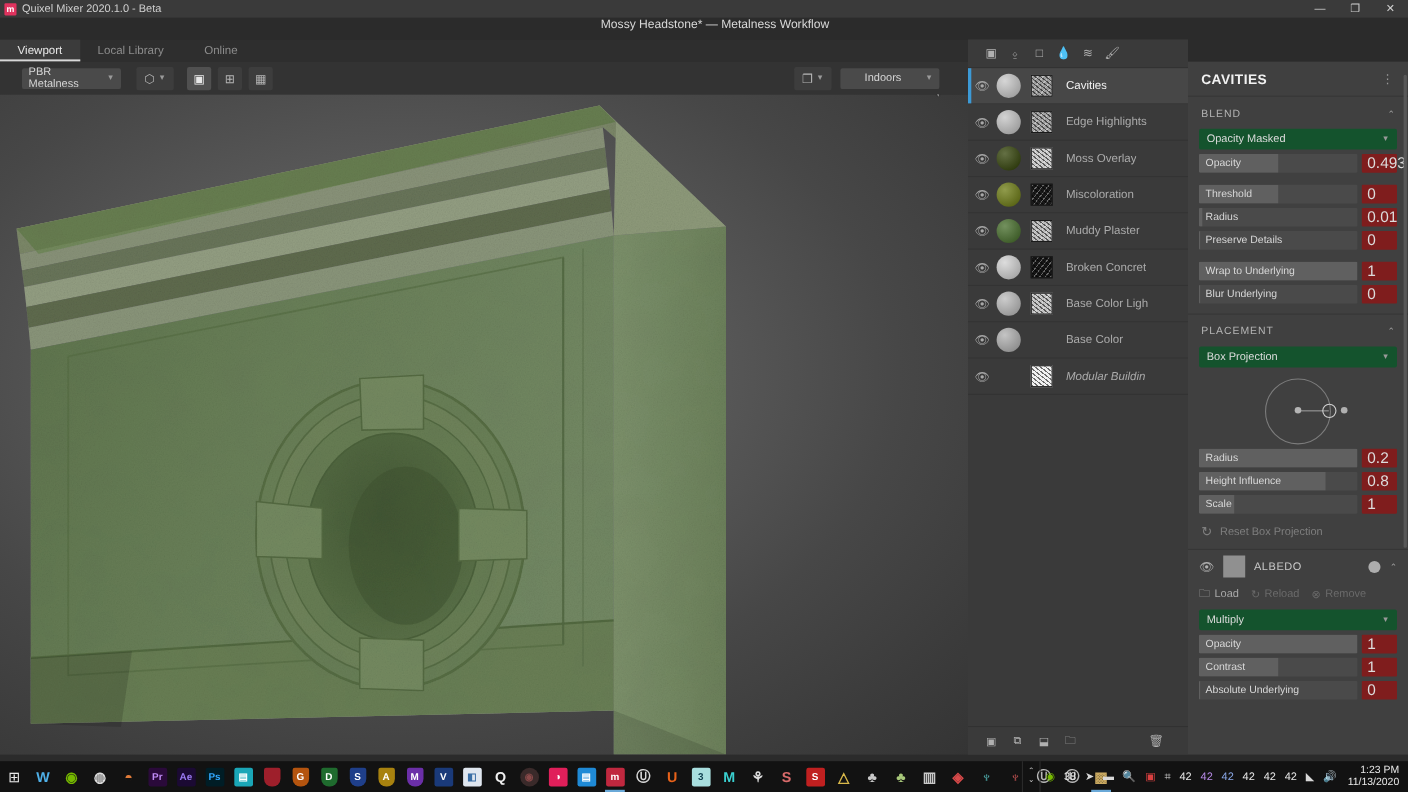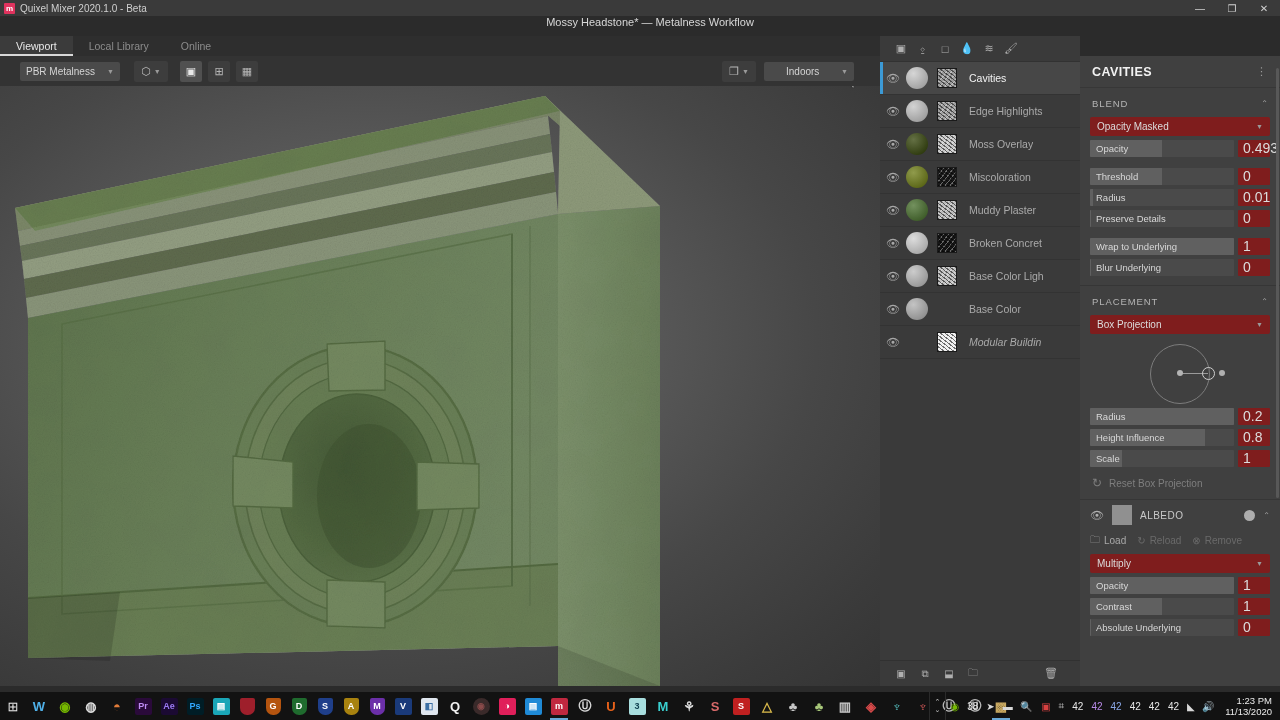--- a/index.html
+++ b/index.html
@@ -20,31 +20,31 @@
 
   
   .menubar { position:absolute; top:16px; left:0; width:1280px; height:20px;
     background:#333333; display:flex; align-items:center; padding-left:8px; }
   .menu-item { font-size:10.5px; color:#b9b9b9; padding:0 10px; line-height:20px; }
 
   
   .maintabs { position:absolute; top:36px; left:0; width:880px; height:20px;
     background:#2e2e2e; display:flex; align-items:flex-end; }
   .mtab { font-size:10.5px; color:#8c8c8c; height:20px; line-height:20px;
-    padding:0 16px; min-width:72px; }
+    padding:0 16px; min-width:72px; text-align:center; }
   .mtab.active { color:#e8e8e8; background:#3b3b3b; border-bottom:2px solid #d8d8d8; }
 
   
   .vptoolbar { position:absolute; top:56px; left:0; width:880px; height:30px;
     background:#333333; display:flex; align-items:center; padding:0 10px; }
   .combo { height:19px; background:#4a4a4a; border-radius:2px; display:flex;
     align-items:center; padding:0 6px; font-size:10px; color:#d5d5d5;
     justify-content:space-between; }
   .combo .carat { color:#9a9a9a; font-size:7px; margin-left:6px; }
-  .combo-pbr { width:100px; margin-left:10px; }
+  .combo-pbr { width:90px; margin-left:10px; }
   .tbtn { width:22px; height:21px; margin-left:6px; border-radius:2px;
     display:flex; align-items:center; justify-content:center; color:#b5b5b5; }
   .tbtn.boxed { background:#3d3d3d; }
   .tbtn.sel { background:#505050; color:#e8e8e8; }
   .right-tools { position:absolute; right:26px; display:flex; align-items:center; }
   .combo-env { width:90px; margin-left:8px;padding-left:22px; }
 
   
   .viewport { position:absolute; top:86px; left:0; width:880px; height:600px;
     background:radial-gradient(ellipse at 42% 42%, #6c6c6c 0%, #585858 38%, #474747 62%, #3b3b3b 85%, #343434 100%);
@@ -92,21 +92,21 @@
     background:#404040; overflow:hidden; }
   .prop-title { height:32px; display:flex; align-items:center; padding:0 12px;
     justify-content:space-between; border-bottom:1px solid #373737; }
   .prop-title .tx { font-size:12.5px; color:#f2f2f2; font-weight:bold;
     letter-spacing:.4px; }
   .kebab { color:#9a9a9a; font-size:11px; letter-spacing:1px; }
   .sect-head { height:22px; display:flex; align-items:center;
     justify-content:space-between; padding:0 12px; margin-top:4px; }
   .sect-head .tx { font-size:9.5px; color:#b4b4b4; letter-spacing:.9px; }
   .chev { color:#a0a0a0; font-size:8px; }
-  .dd { margin:3px 10px 0 10px; height:19px; background:#7f1d1d; border-radius:2px;
+  .dd { margin:3px 10px 0 10px; height:19px; background:#14532d; border-radius:2px;
     display:flex; align-items:center; justify-content:space-between;
     padding:0 7px; font-size:10px; color:#dcdcdc; }
   .dd .carat { font-size:7px; color:#9a9a9a; }
   .srow { margin:4px 10px 0 10px; height:17px; display:flex; gap:4px; }
   .slider { position:relative; flex:1; background:#4a4a4a; border-radius:1px;
     overflow:hidden; }
   .slider .fill { position:absolute; left:0; top:0; height:100%;
     background:#606060; }
   .slider .lab { position:relative; font-size:9.5px; color:#d8d8d8;
     line-height:17px; padding-left:6px; }

